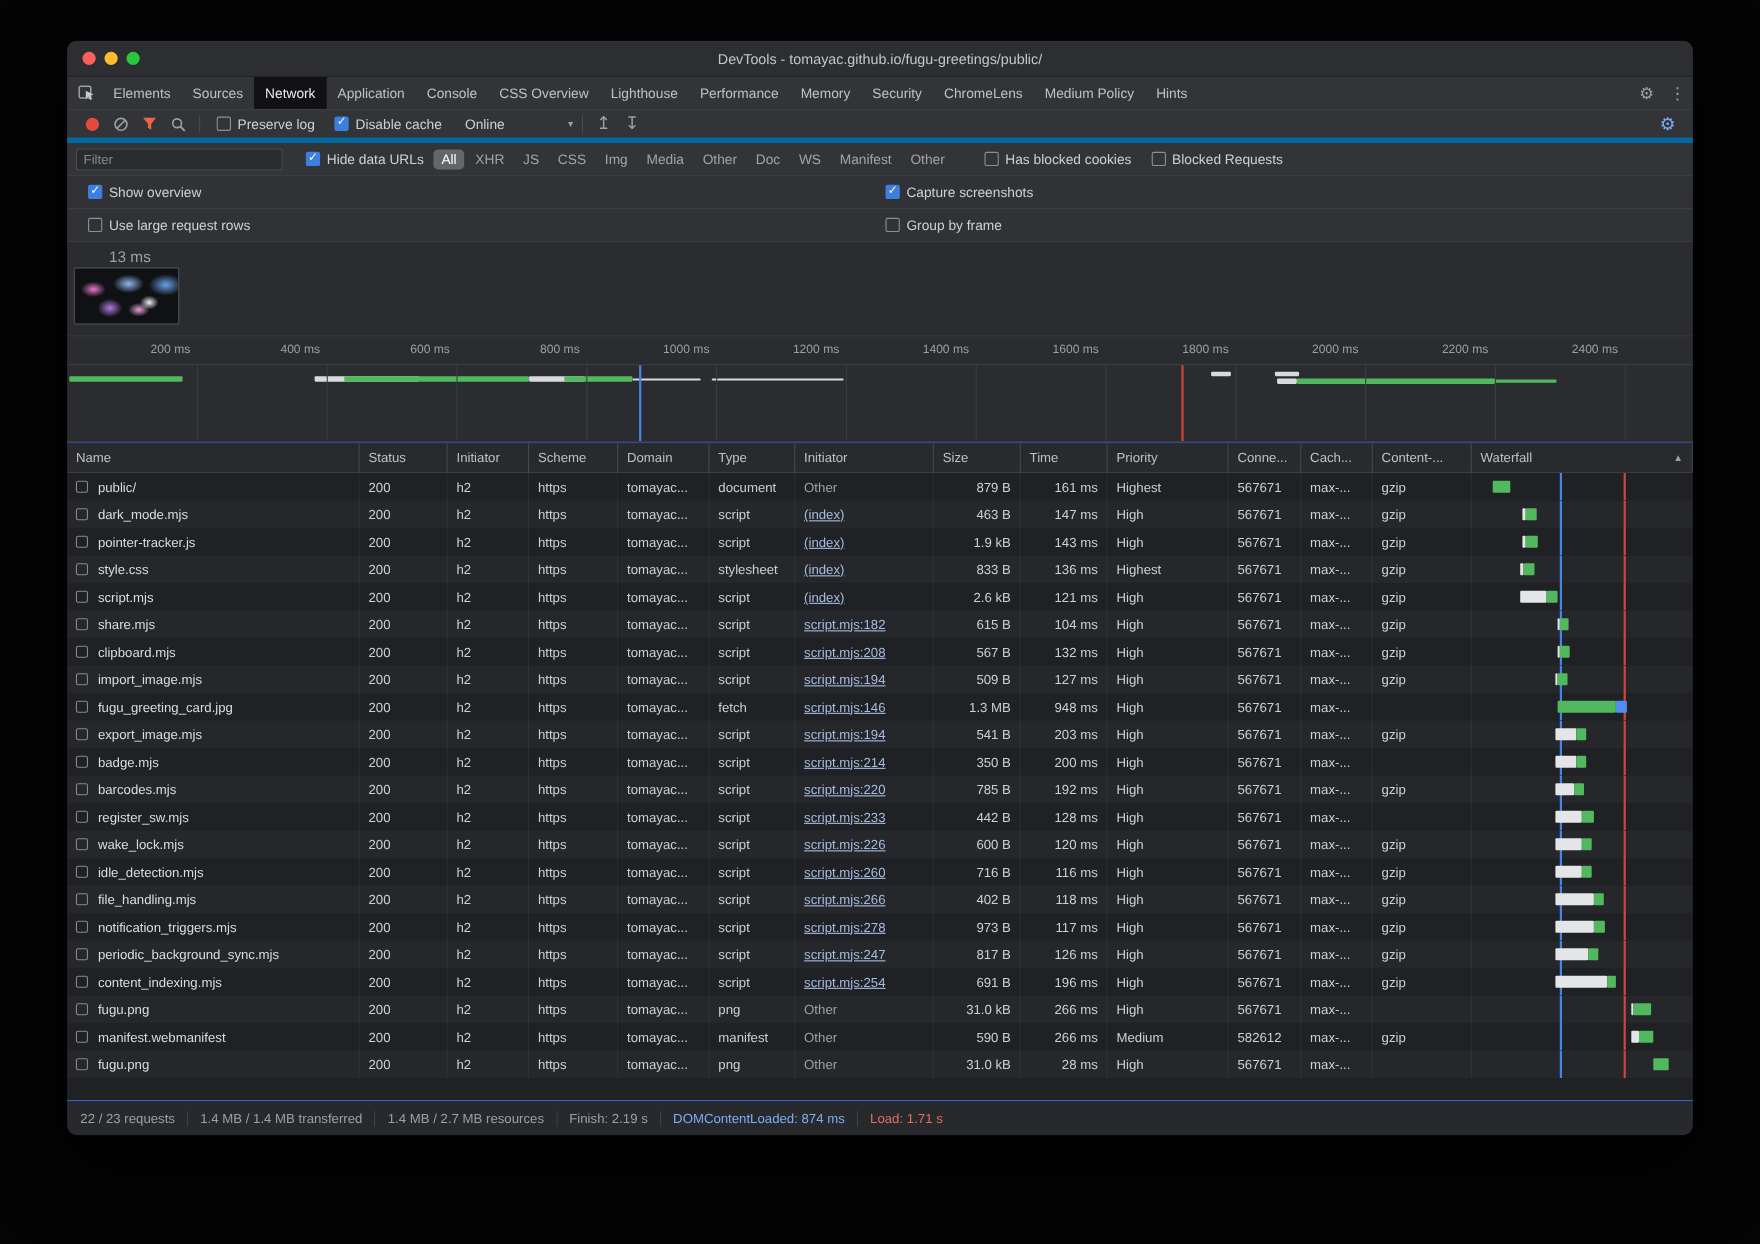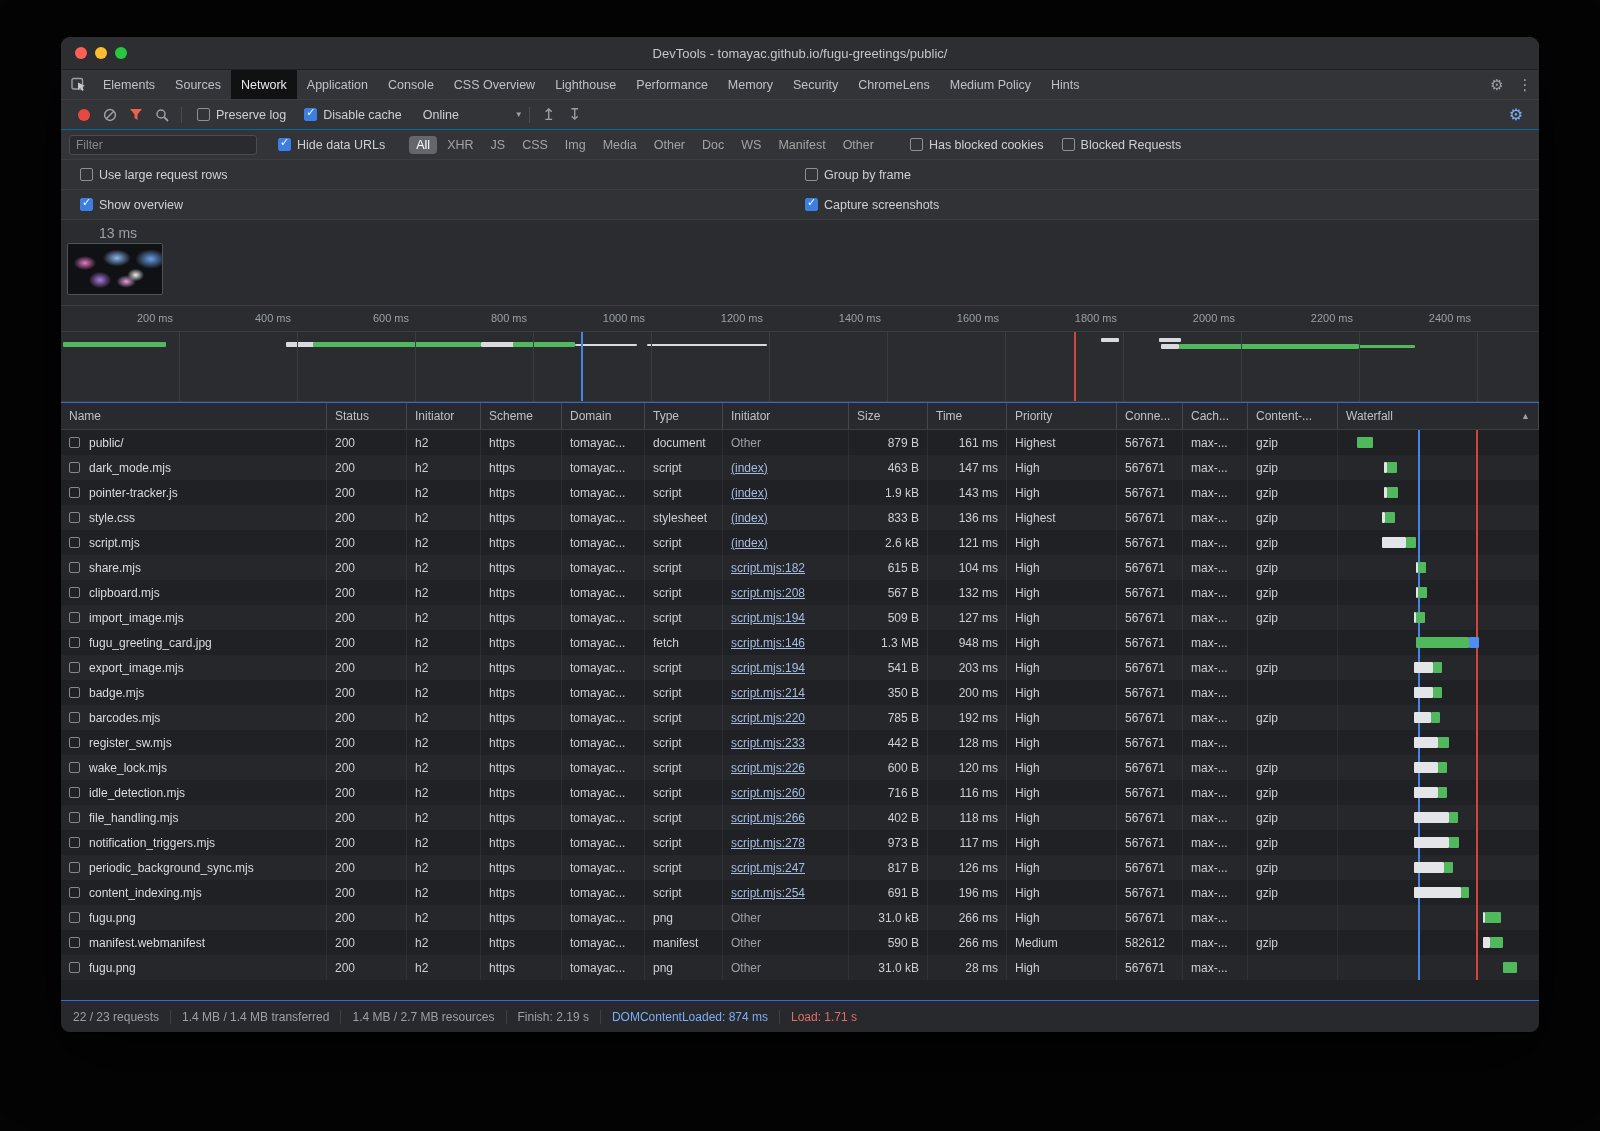--- a/index.html
+++ b/index.html
@@ -21,42 +21,42 @@
   
   .tabbar{ height:30px; flex:0 0 auto; background:#333438; border-bottom:1px solid #3c3d41;
     display:flex; align-items:stretch; padding-left:4px; }
   .icon-btn{ width:28px; display:flex; align-items:center; justify-content:center; color:#9aa0a6; font-size:15px; }
   .tabs{ display:flex; align-items:stretch; }
   .tab{ padding:0 10px; display:flex; align-items:center; color:#bdc1c6; font-size:12.5px; white-space:nowrap; }
   .tab.active{ background:#111113; color:#e8eaed; }
   .tab-spacer{ flex:1; }
 
   
-  .nettoolbar{ height:30px; flex:0 0 auto; background:#333438; border-bottom:1px solid #0369a1;
+  .nettoolbar{ height:30px; flex:0 0 auto; background:#333438; border-bottom:5px solid #0369a1;
     display:flex; align-items:center; padding:0 10px; }
   .tool{ display:flex; align-items:center; justify-content:center; width:26px; height:24px; }
   .record-dot{ width:12px; height:12px; border-radius:50%; background:var(--record_red,#e5493f); }
   .sep{ width:1px; height:16px; background:#4a4c50; margin:0 6px; }
   .cbrow{ display:flex; align-items:center; gap:6px; margin:0 9px; color:#ccd0d4; font-size:12.5px; white-space:nowrap; }
   .cb{ position:relative; width:13px; height:13px; border:1.5px solid #8b9095; border-radius:2px; flex:0 0 auto; }
   .cb.on{ background:var(--checkbox_blue,#3d7fe0); border-color:var(--checkbox_blue,#3d7fe0); }
   .cb.on::after{ content:"✓"; position:absolute; left:1px; top:-3px; color:#fff; font-size:11px; font-weight:bold; }
   .throttle{ display:flex; align-items:center; color:#ccd0d4; font-size:12.5px; margin-left:12px; width:100px; justify-content:space-between; }
   .caret{ color:#9aa0a6; font-size:8px; }
   .arrow-glyph{ color:#9aa0a6; font-size:16px; line-height:1; }
   .flex1{ flex:1; }
   .gear-blue{ color:var(--accent_blue,#7cacf8); font-size:16px; }
 
   
   .filterrow{ height:30px; flex:0 0 auto; background:#333438; border-bottom:1px solid #3c3d41;
     display:flex; align-items:center; padding:0 8px; }
   .filter-input{ width:188px; height:20px; background:#2a2b2e; border:1px solid #4a4c50; border-radius:3px;
     color:#e8eaed; font-size:12px; padding:0 6px; outline:none; margin-right:12px; }
   .filter-input::placeholder{ color:#84888d; }
-  .pills{ display:flex; align-items:center; margin-left:15px; }
+  .pills{ display:flex; align-items:center; margin-left:0; }
   .pill{ padding:2px 7px; margin-right:3px; color:#a3a3a3; font-size:12.5px; border-radius:4px; white-space:nowrap; }
   .pill.active{ background:#63676c; color:#fff; }
   .filterrow .cbrow.far{ margin-left:26px; }
 
   
   .optsrow{ height:30px; flex:0 0 auto; background:#313236; border-bottom:1px solid #3c3d41;
     position:relative; display:flex; align-items:center; padding:0 10px; }
   .optright{ position:absolute; left:735px; }
 
   
@@ -240,36 +240,36 @@
       <span>Has blocked cookies</span>
     </span>
     <span class="cbrow">
       <span class="cb"></span>
       <span>Blocked Requests</span>
     </span>
   </div>
 
   <div class="optsrow">
     <span class="cbrow">
+      <span class="cb on"></span>
+      <span>Show overview</span>
+    </span>
+    <span class="cbrow optright">
+      <span class="cb on"></span>
+      <span>Capture screenshots</span>
+    </span>
+  </div>
+  <div class="optsrow">
+    <span class="cbrow">
       <span class="cb"></span>
       <span>Use large request rows</span>
     </span>
     <span class="cbrow optright">
       <span class="cb"></span>
       <span>Group by frame</span>
-    </span>
-  </div>
-  <div class="optsrow">
-    <span class="cbrow">
-      <span class="cb on"></span>
-      <span>Show overview</span>
-    </span>
-    <span class="cbrow optright">
-      <span class="cb on"></span>
-      <span>Capture screenshots</span>
     </span>
   </div>
 
   <div class="filmstrip">
     <div class="fs-label">13 ms</div>
     <div class="thumb"></div>
   </div>
 
   <div class="overview">
     <div class="ruler">

